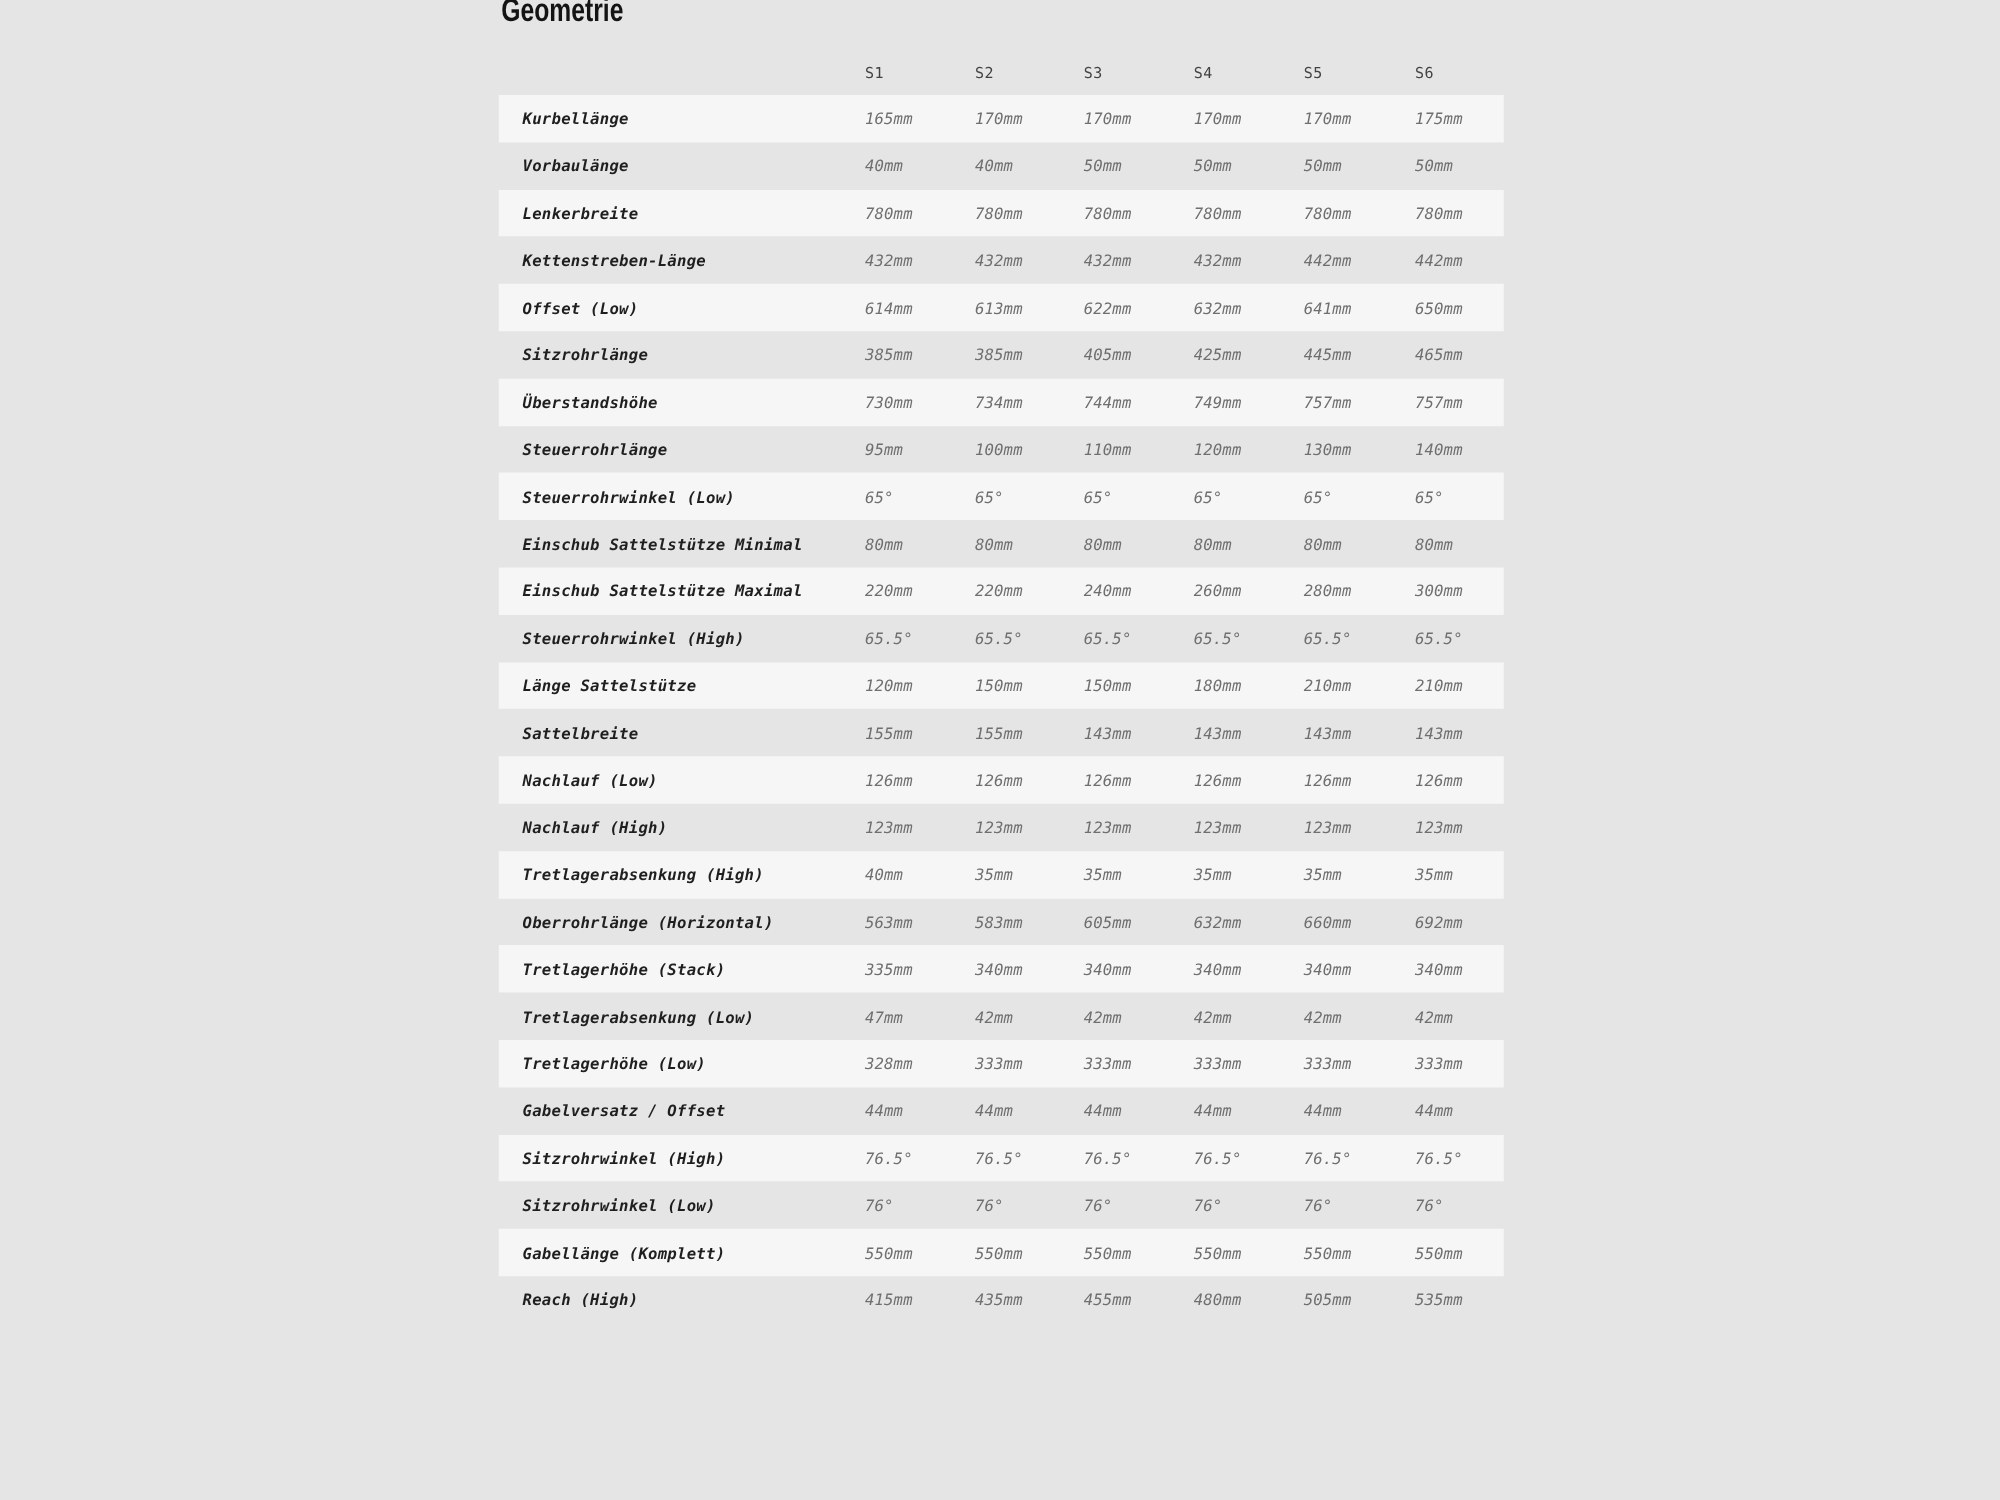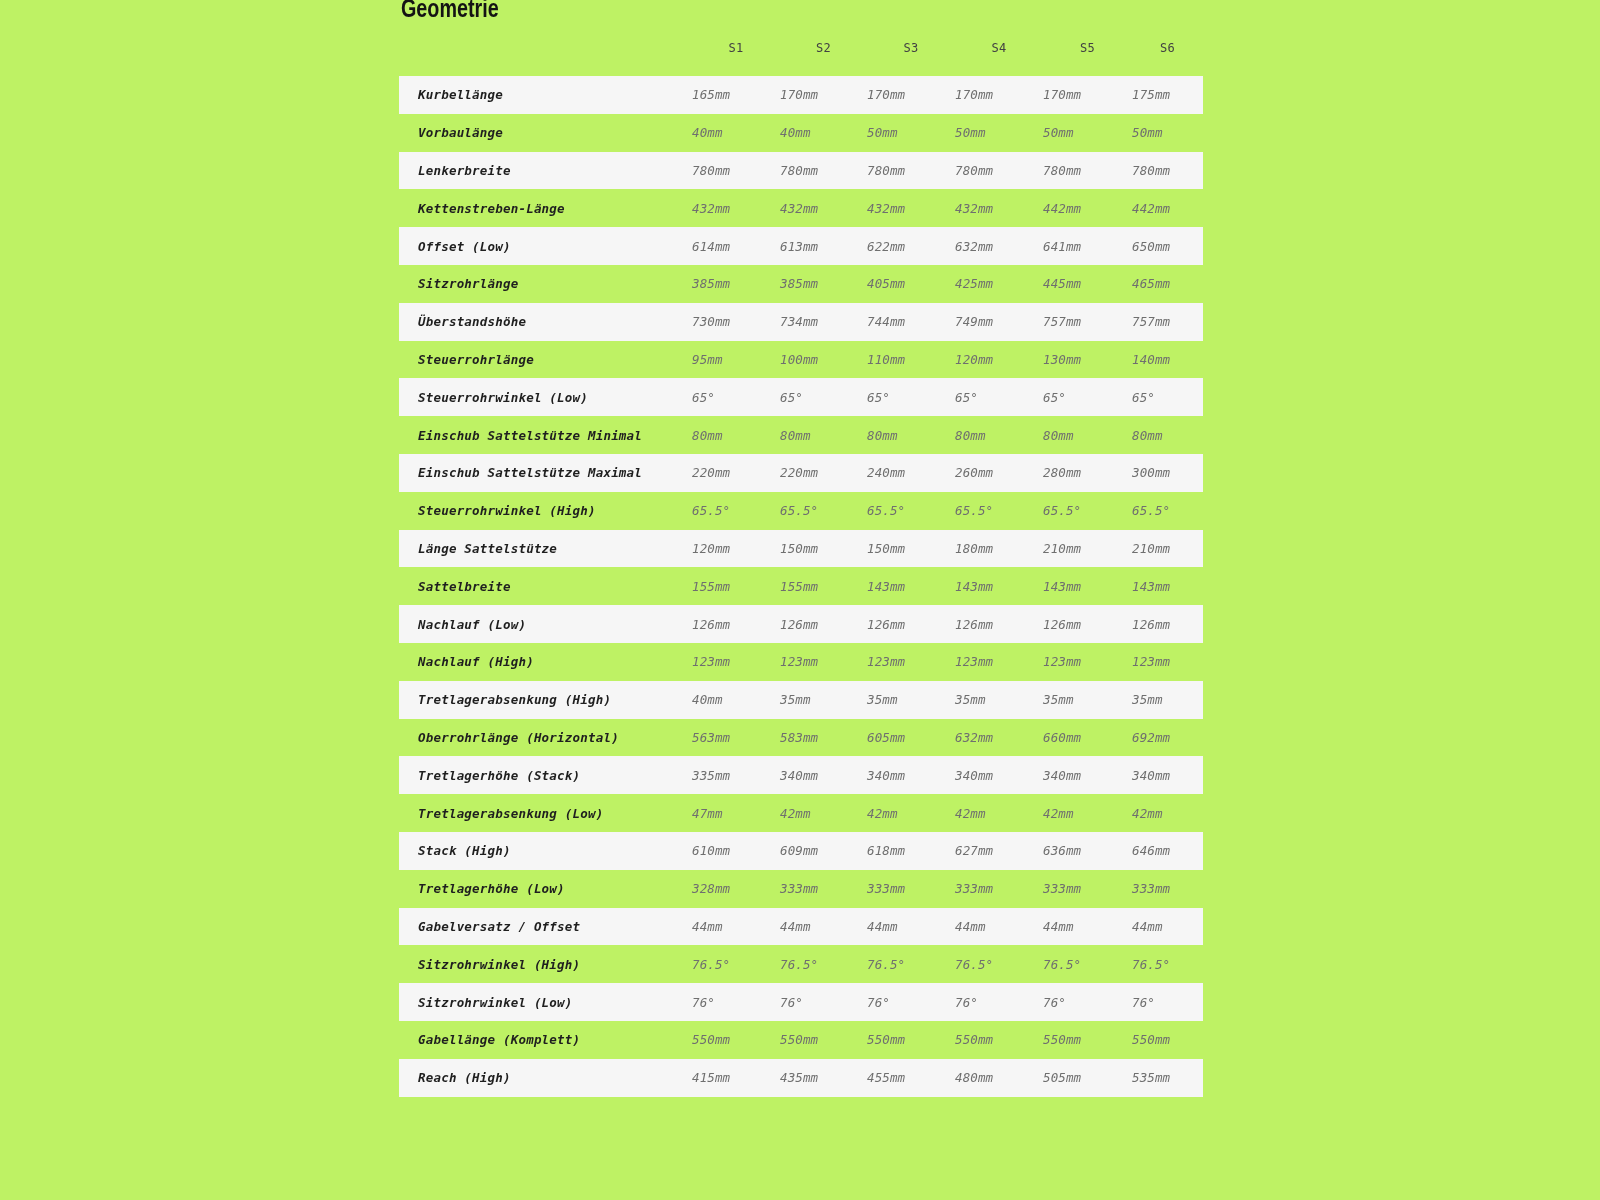--- a/index.html
+++ b/index.html
@@ -2,39 +2,39 @@
 <html><head>
 <meta charset="utf-8">
 <style>
   html, body {
     margin: 0; padding: 0;
     width: 1600px; height: 1200px;
     background: #ffffff;
     overflow: hidden;
     font-family: "DejaVu Sans Mono", "Liberation Mono", monospace;
   }
-  .page { position: relative; width: 1600px; height: 1200px; background: #bef264; }
+  .page { position: relative; width: 1600px; height: 1200px; background: #e5e5e5; }
   .content { position: absolute; left: 399px; top: 0; width: 804px; }
 
   .title {
     position: absolute; left: 2px; top: -5px; margin: 0;
     font-family: "Liberation Sans", sans-serif;
     font-size: 26px; line-height: 26px; font-weight: 700;
     color: #141414; white-space: nowrap;
     transform: scaleX(0.76); transform-origin: 0 0;
     letter-spacing: 0px;
   }
 
   .grid-cols {
     display: grid;
     grid-template-columns: 293px 88px 87px 88px 88px 89px 1fr;
     align-items: center;
   }
 
-  .header-row { position: absolute; left: 0; top: 37px; width: 804px; height: 22px; text-align: center; }
+  .header-row { position: absolute; left: 0; top: 47px; width: 804px; height: 22px; }
   .header-cell {
     font-size: 12px; color: #424242; letter-spacing: 0.3px;
     white-space: nowrap;
   }
 
   .rows { position: absolute; left: 0; top: 76px; width: 804px; }
   .row { height: 37.8px; font-style: italic; }
   .row:nth-child(odd) { background: #f6f6f6; }
 
   .label-cell {
@@ -261,29 +261,20 @@
   <div class="row grid-cols">
     <div class="label-cell">Tretlagerabsenkung (Low)</div>
     <div class="value-cell">47mm</div>
     <div class="value-cell">42mm</div>
     <div class="value-cell">42mm</div>
     <div class="value-cell">42mm</div>
     <div class="value-cell">42mm</div>
     <div class="value-cell">42mm</div>
   </div>
 
-  <div class="row grid-cols">
-    <div class="label-cell">Stack (High)</div>
-    <div class="value-cell">610mm</div>
-    <div class="value-cell">609mm</div>
-    <div class="value-cell">618mm</div>
-    <div class="value-cell">627mm</div>
-    <div class="value-cell">636mm</div>
-    <div class="value-cell">646mm</div>
-  </div>
 
   <div class="row grid-cols">
     <div class="label-cell">Tretlagerhöhe (Low)</div>
     <div class="value-cell">328mm</div>
     <div class="value-cell">333mm</div>
     <div class="value-cell">333mm</div>
     <div class="value-cell">333mm</div>
     <div class="value-cell">333mm</div>
     <div class="value-cell">333mm</div>
   </div>

